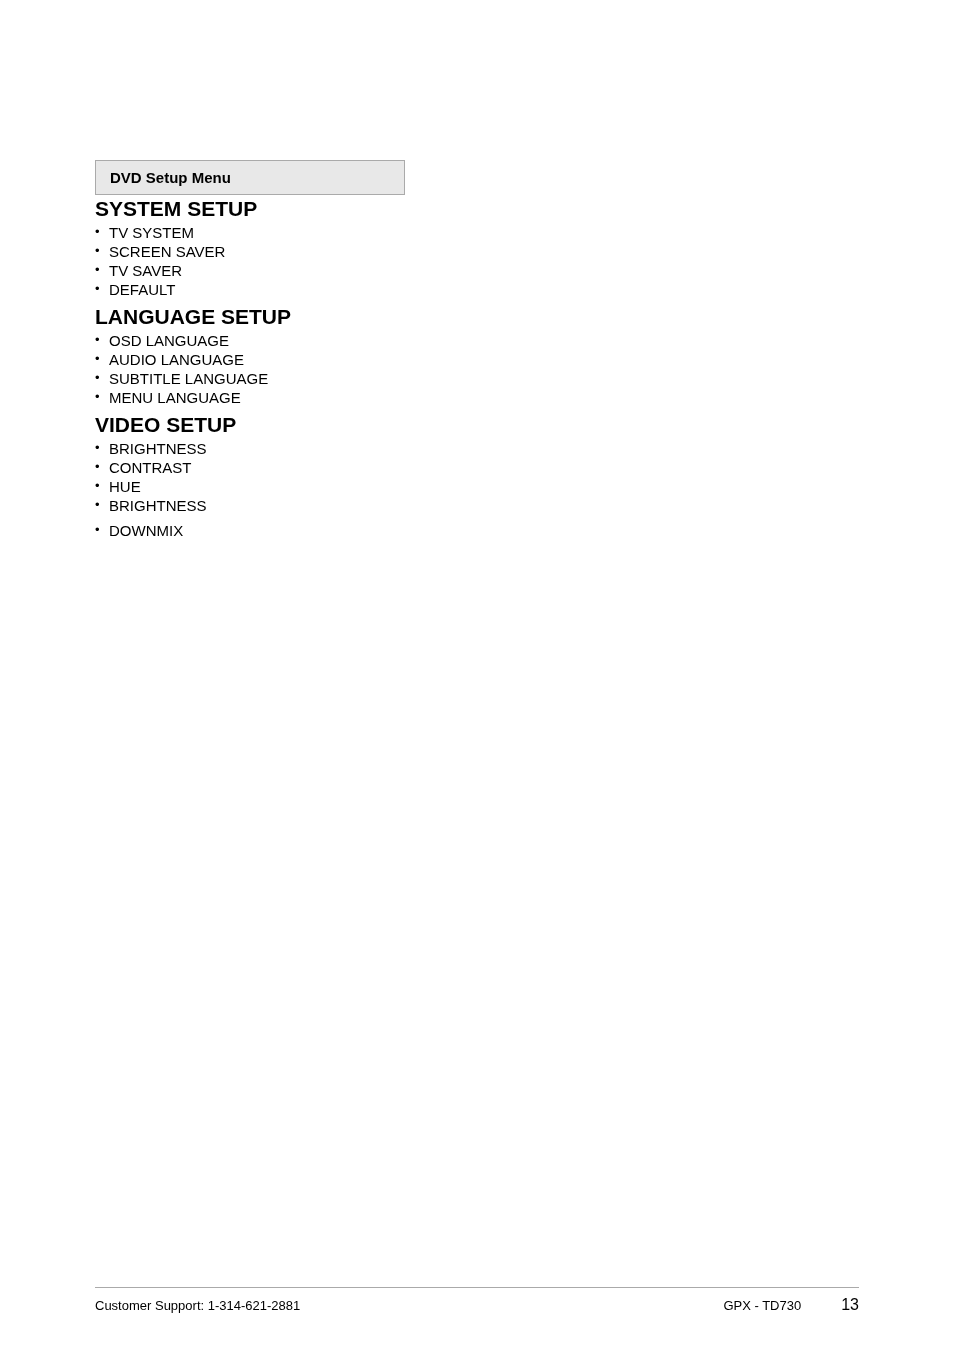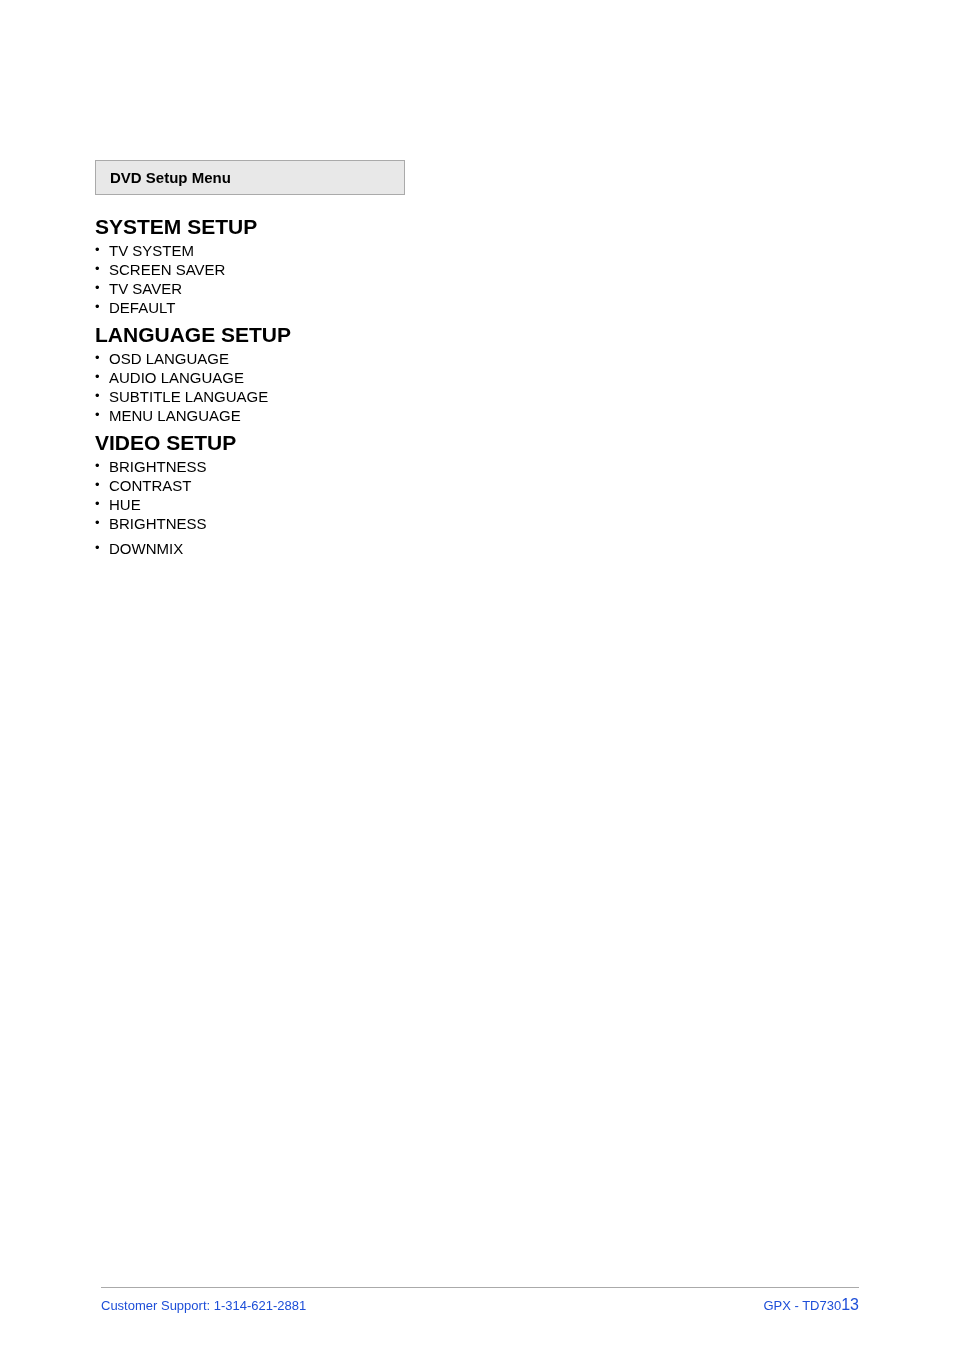--- a/index.html
+++ b/index.html
@@ -19,21 +19,20 @@
     }
 
     .page-content {
       padding: 160px 95px 80px 95px;
     }
 
     .menu-box {
       border: 1px solid #aaaaaa;
       background: #e8e8e8;
       padding: 8px 14px;
-      margin-bottom: 18px;
       display: inline-block;
       width: 310px;
     }
 
     .menu-box-title {
       font-weight: bold;
       font-size: 15px;
     }
 
     .section {
@@ -68,33 +67,34 @@
       font-size: 13px;
     }
 
     .item-text {
       font-size: 15px;
     }
 
     .footer {
       position: absolute;
       bottom: 40px;
-      left: 101px;
+      left: 95px;
       right: 95px;
       display: flex;
       justify-content: space-between;
       align-items: center;
       border-top: 1px solid #aaaaaa;
       padding-top: 8px;
       font-size: 13px;
-      color: #1d4ed8;
+      color: #000000;
     }
 
     .footer-right {
       display: flex;
+      gap: 40px;
       align-items: center;
     }
 
     .page-number {
       font-size: 16px;
     }
   </style>
 </head>
 <body>
 

